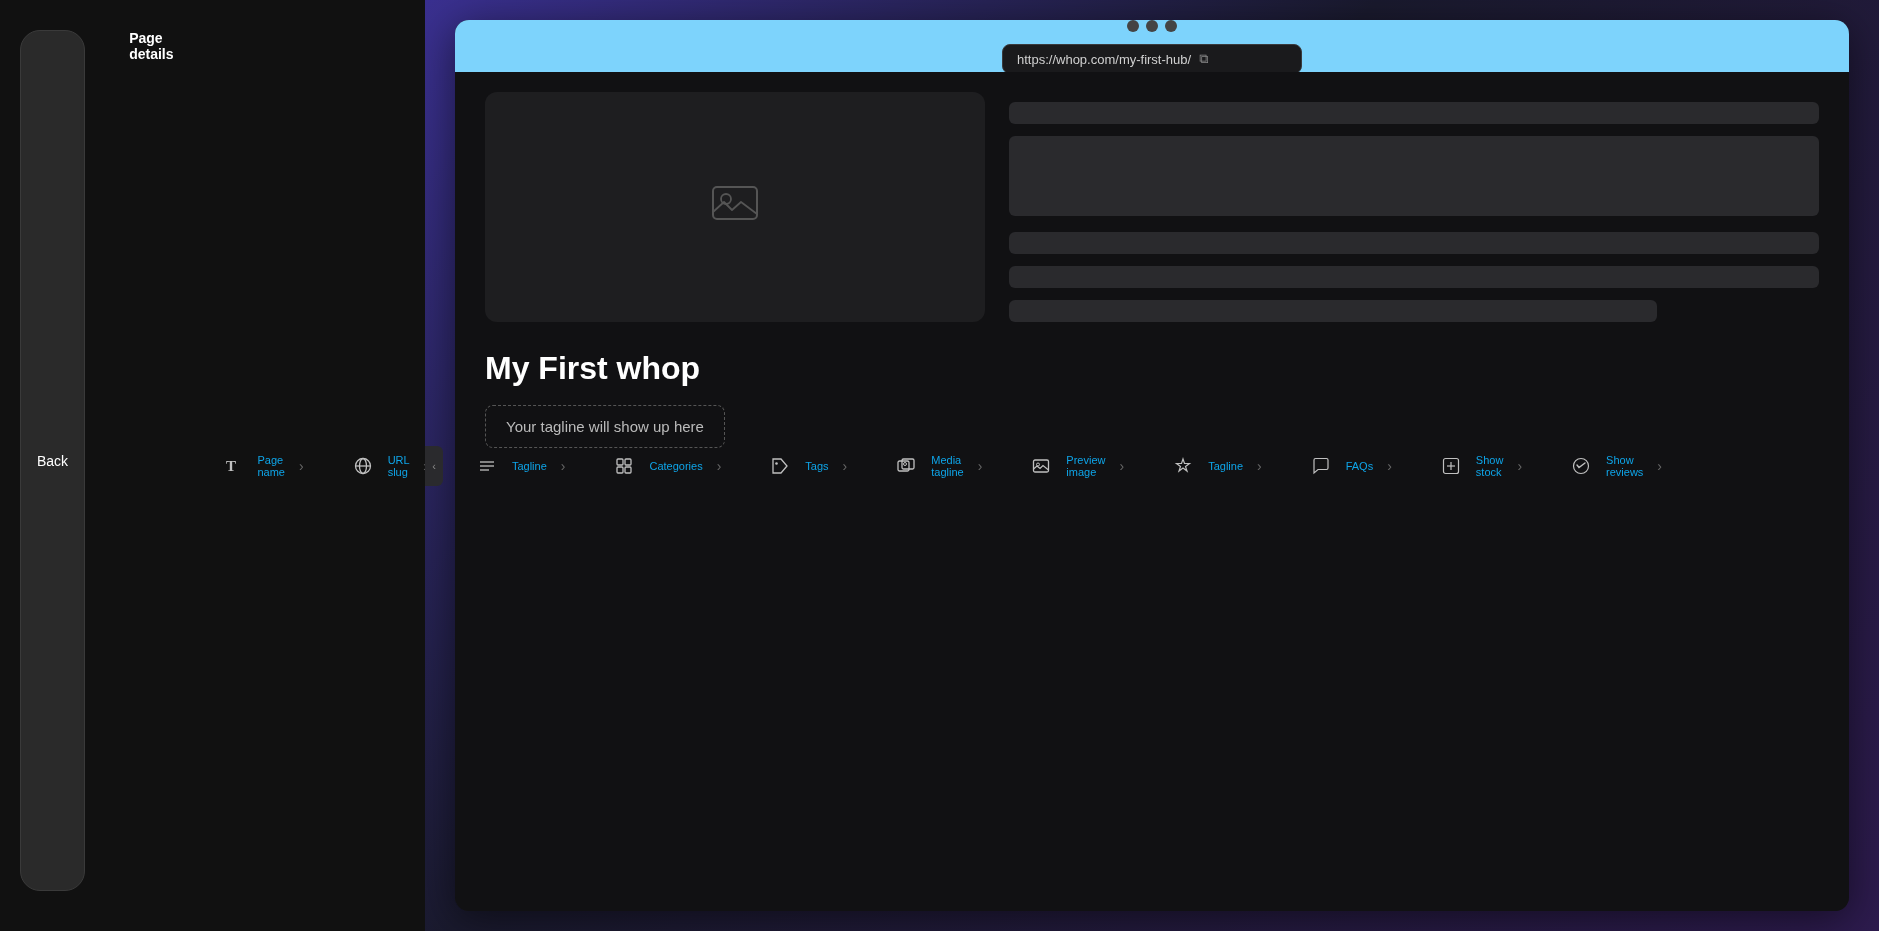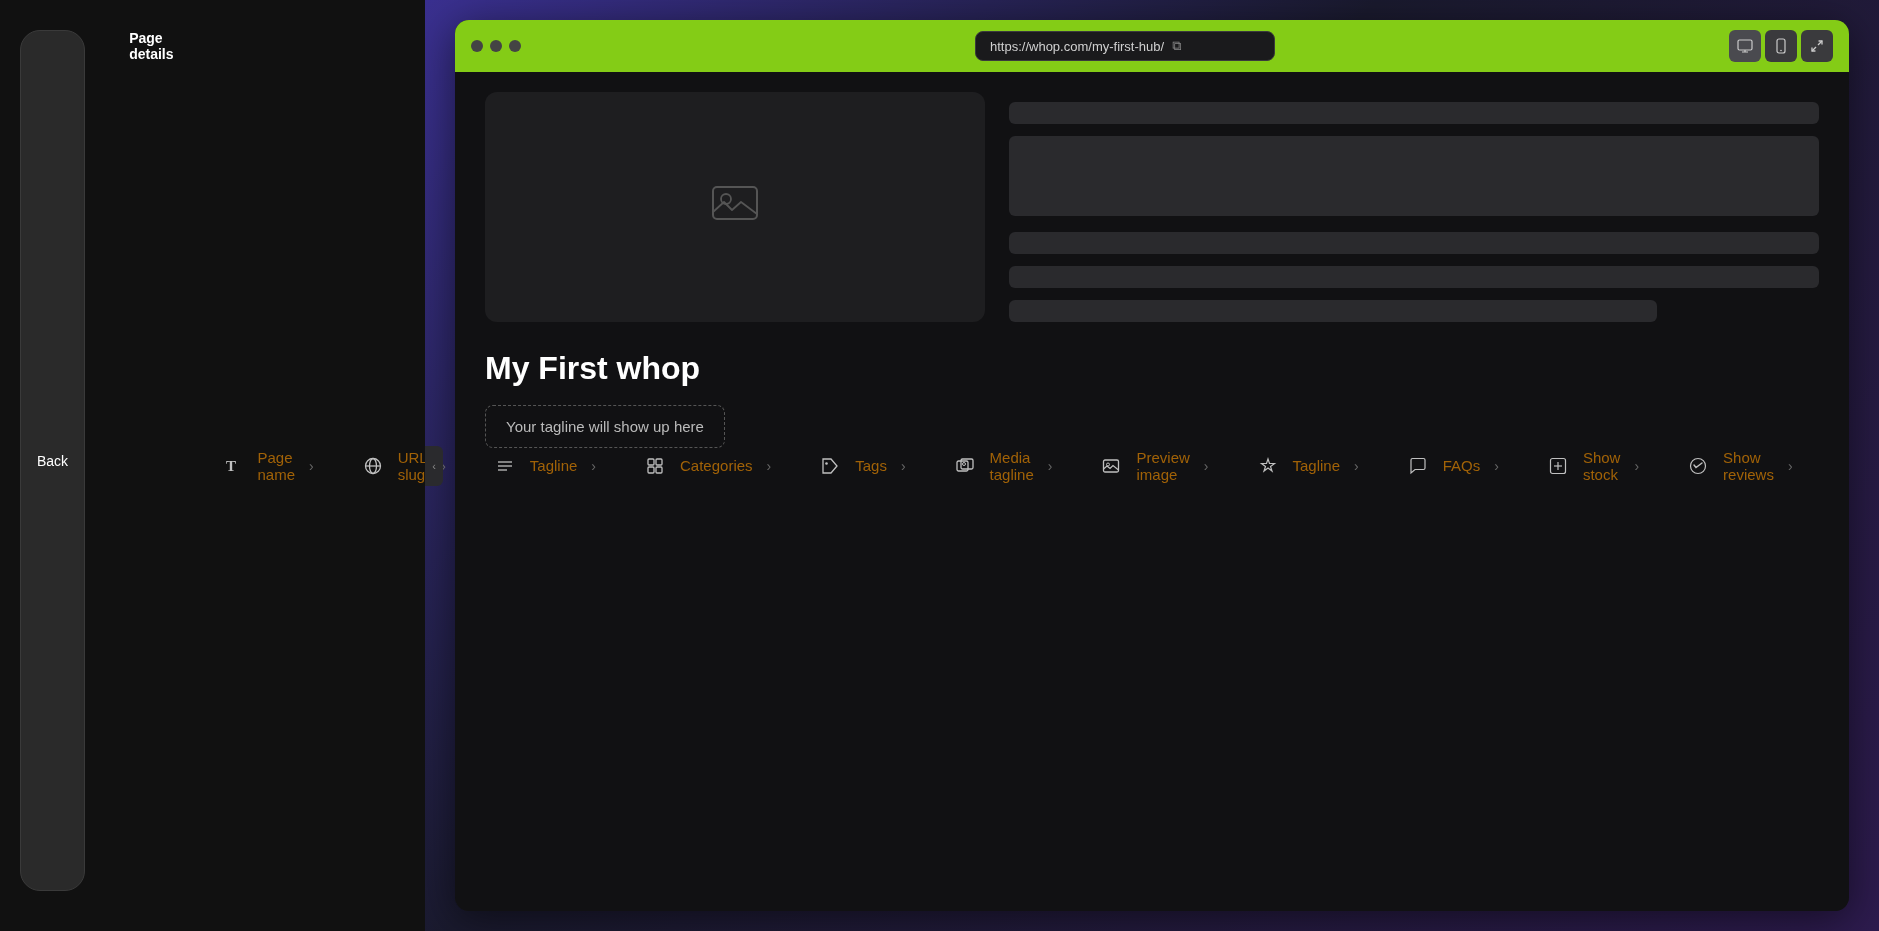--- a/index.html
+++ b/index.html
@@ -61,22 +61,22 @@
       height: 22px;
       display: flex;
       align-items: center;
       justify-content: center;
       color: #c0c0c0;
       flex-shrink: 0;
     }
 
     .sidebar-item-label {
       flex: 1;
-      font-size: 15px;
-      color: #a16207;
+      font-size: 11px;
+      color: #0ea5e9;
     }
 
     .sidebar-item-chevron {
       color: #666;
       font-size: 14px;
     }
 
     
     .main-content {
       flex: 1;
@@ -135,25 +135,26 @@
       border-radius: 14px;
       overflow: hidden;
       flex: 1;
       display: flex;
       flex-direction: column;
       box-shadow: 0 8px 40px rgba(0,0,0,0.5);
     }
 
     .browser-titlebar {
       height: 52px;
-      background: #84cc16;
+      background: #7dd3fc;
       display: flex;
       align-items: center;
       padding: 0 16px;
       gap: 12px;
+      flex-direction: column;
     }
 
     .browser-dots {
       display: flex;
       gap: 7px;
       align-items: center;
     }
 
     .browser-dot {
       width: 12px;

